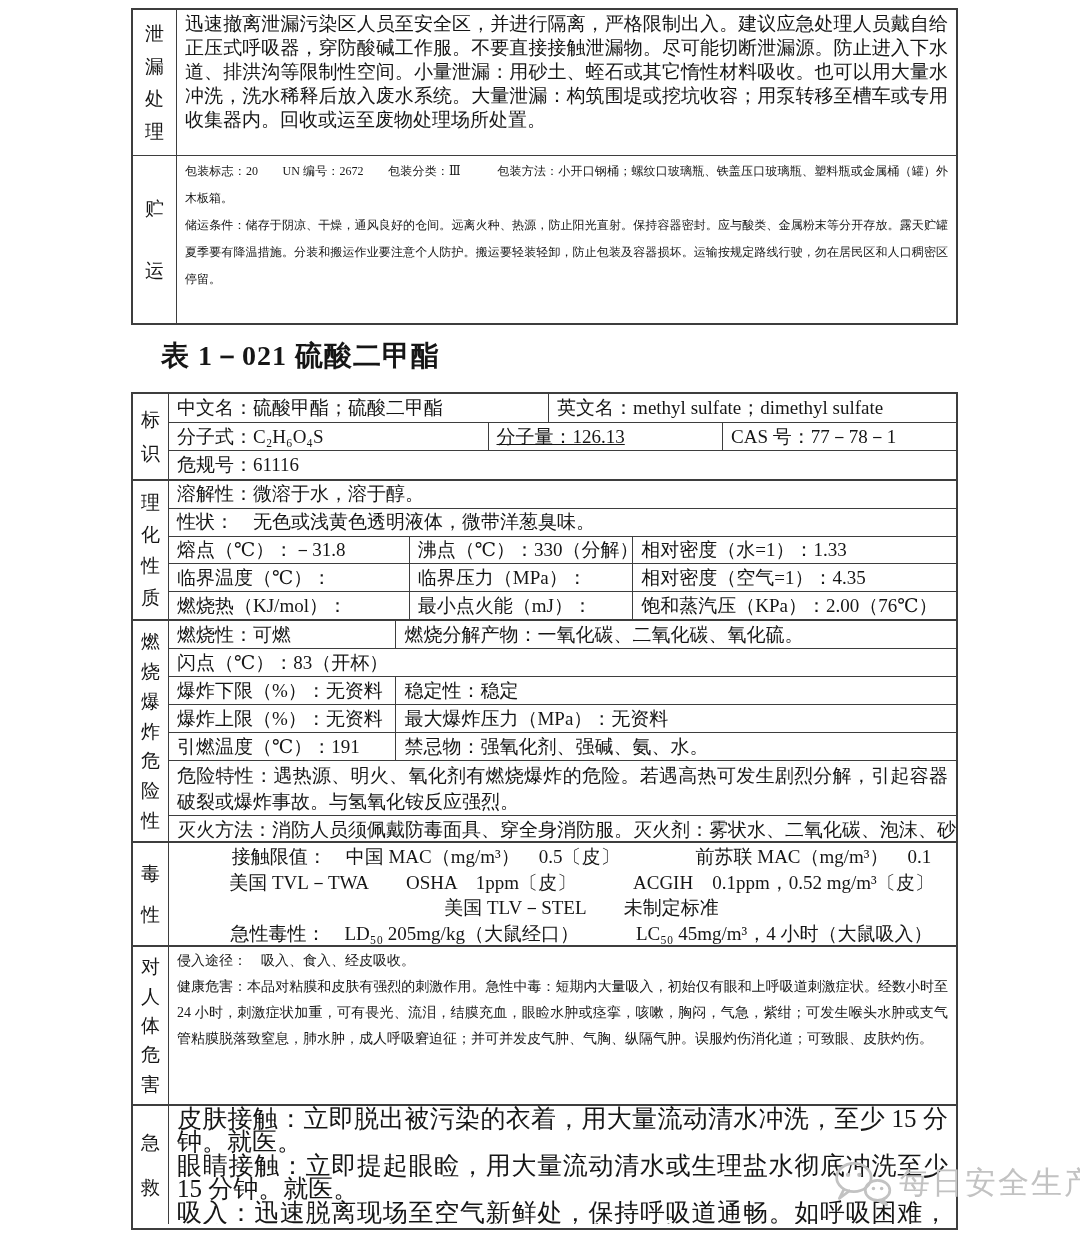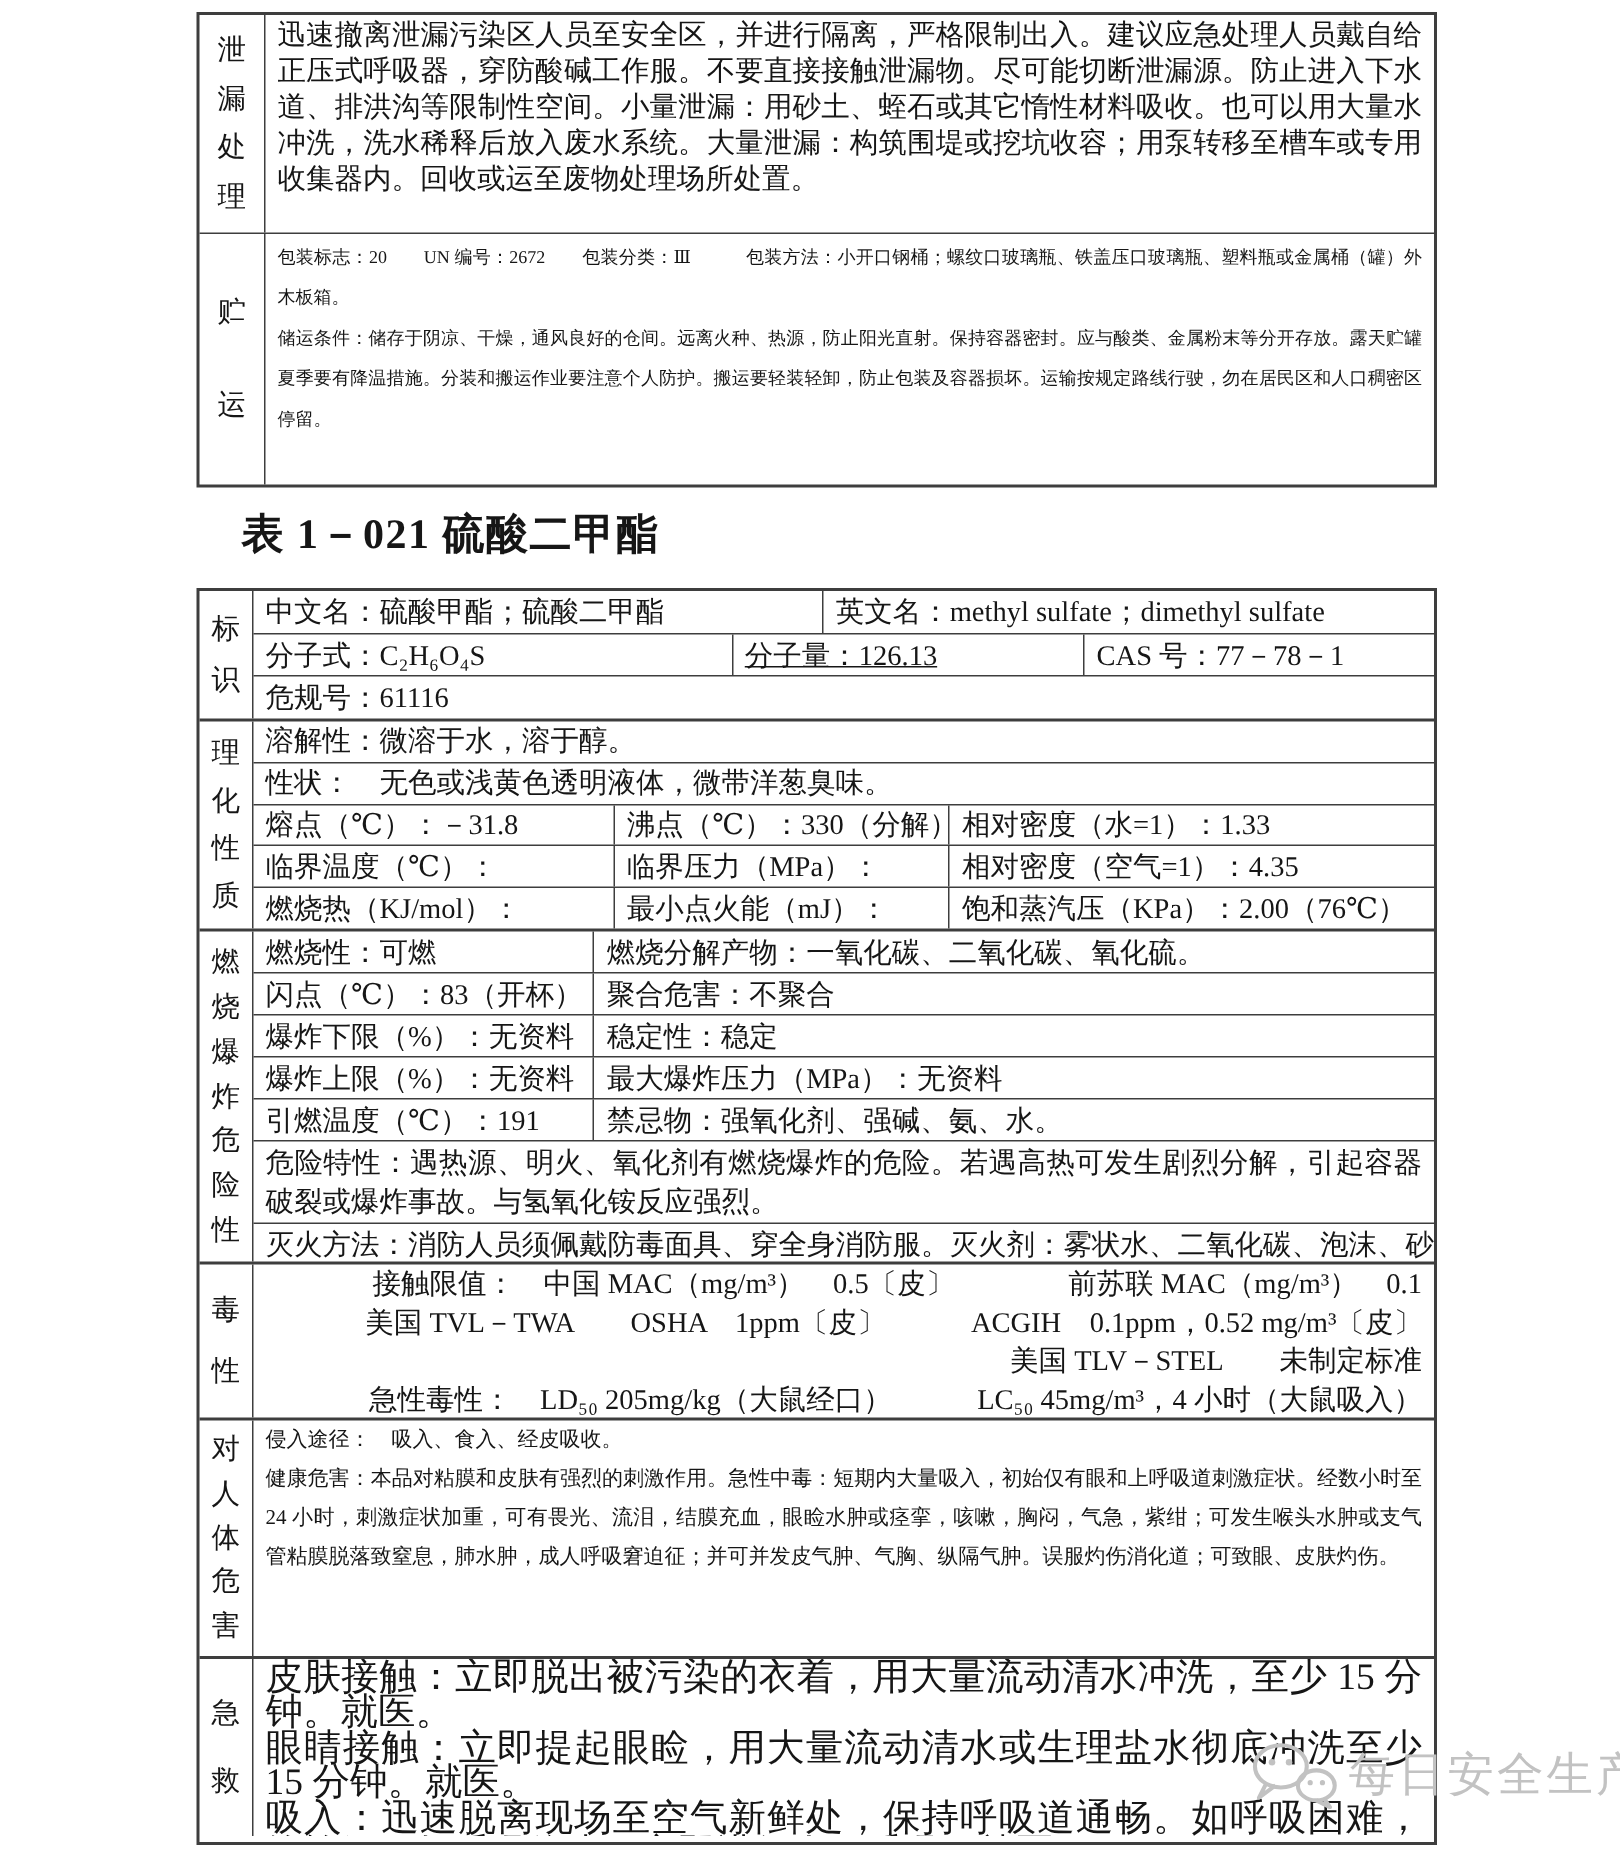--- a/index.html
+++ b/index.html
@@ -35,21 +35,21 @@
   .mrow{display:flex;box-sizing:border-box;border-bottom:1.5px solid #3e3e3e;}
   .mrow:last-child{border-bottom:none;}
   .cell{box-sizing:border-box;display:flex;align-items:center;padding:0 8px;
         font-size:19px;white-space:nowrap;overflow:hidden;border-right:1.5px solid #3e3e3e;}
   .cell:last-child{border-right:none;flex:1;}
   .sec-id{height:87px;}    .sec-id .mrow{flex:1;}
   .sec-phys{height:140px;} .sec-phys .mrow{flex:1;}
   .sec-fire{height:222px;}
   .h28{height:28px;flex:0 0 28px;}
   .hx{flex:1;}
-  .sec-tox{height:104px;}  .sec-tox .pcell{font-size:19px;line-height:25.5px;padding-top:1px;text-align:right;margin-left:38px;}
+  .sec-tox{height:104px;}  .sec-tox .pcell{font-size:19px;line-height:25.5px;padding-top:1px;text-align:center;margin-left:38px;}
   .sec-harm{height:159px;} .sec-harm .pcell{font-size:14px;line-height:26px;padding-top:1px;}
   .sec-aid{height:118px;}  .sec-aid .pcell{font-size:25px;line-height:23.4px;padding-top:1px;}
   .w-a{flex:0 0 48.3%;} .w-b{flex:0 0 40.6%;} .w-c{flex:0 0 29.8%;text-decoration:underline;}
   .w-d{flex:0 0 30.6%;} .w-e{flex:0 0 28.4%;} .w-f{flex:0 0 28.9%;}
   .blockcell{display:block;white-space:normal;line-height:26px;padding-top:2px;text-align:justify;}
   
   #watermark{position:absolute;left:833px;top:1160px;display:flex;align-items:center;
              gap:6px;z-index:5;color:#c2c2c2;}
   #watermark .wm-text{font-size:31px;letter-spacing:2px;white-space:nowrap;}
 </style>
@@ -157,21 +157,20 @@
           <div>性</div>
         </div>
     </div>
     <div class="mbody">
       <div class="mrow h28">
         <div class="cell w-f">燃烧性：可燃</div>
         <div class="cell">燃烧分解产物：一氧化碳、二氧化碳、氧化硫。</div>
       </div>
       <div class="mrow h28">
         <div class="cell w-f">闪点（℃）：83（开杯）</div>
-        <div class="cell">聚合危害：不聚合</div>
       </div>
       <div class="mrow h28">
         <div class="cell w-f">爆炸下限（%）：无资料</div>
         <div class="cell">稳定性：稳定</div>
       </div>
       <div class="mrow h28">
         <div class="cell w-f">爆炸上限（%）：无资料</div>
         <div class="cell">最大爆炸压力（MPa）：无资料</div>
       </div>
       <div class="mrow h28">

